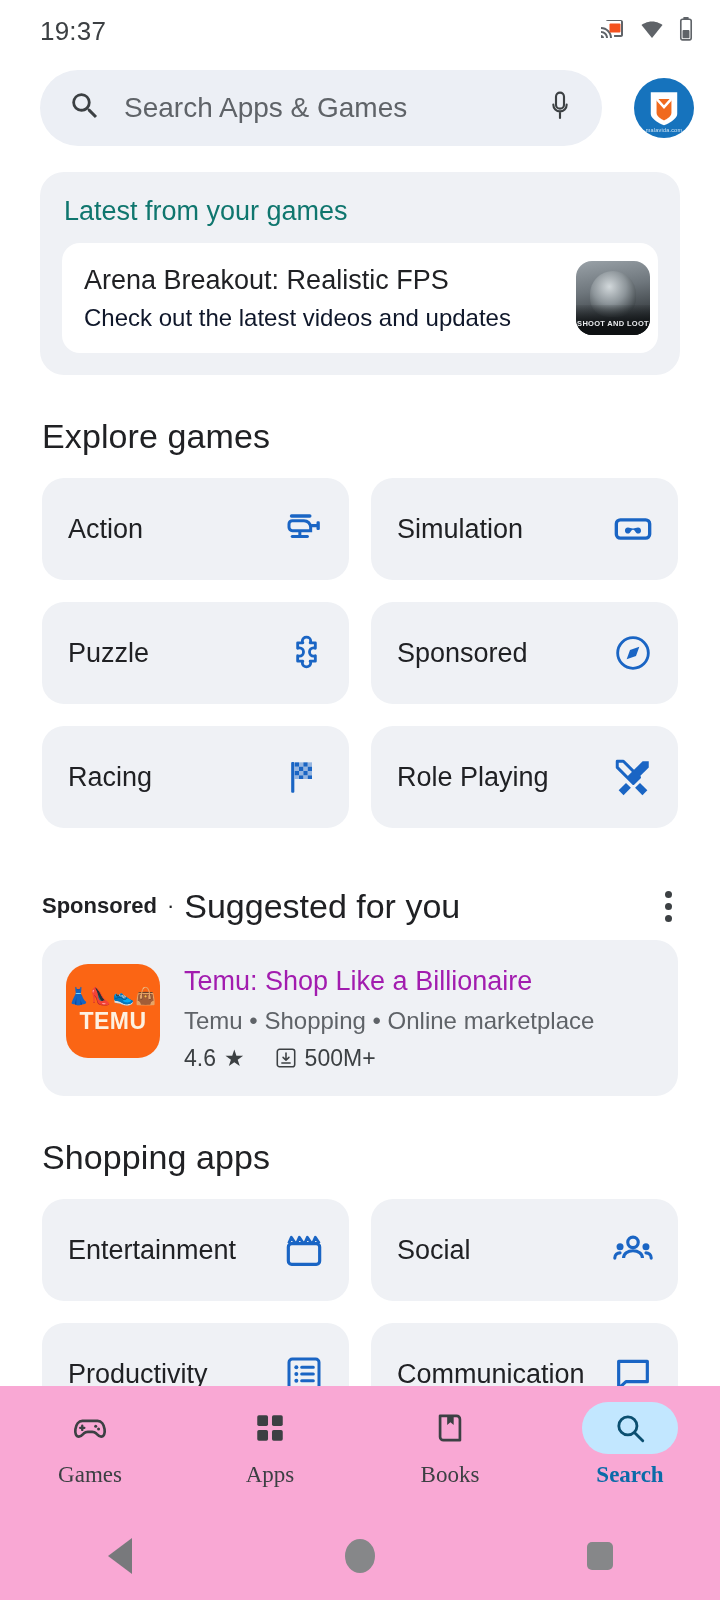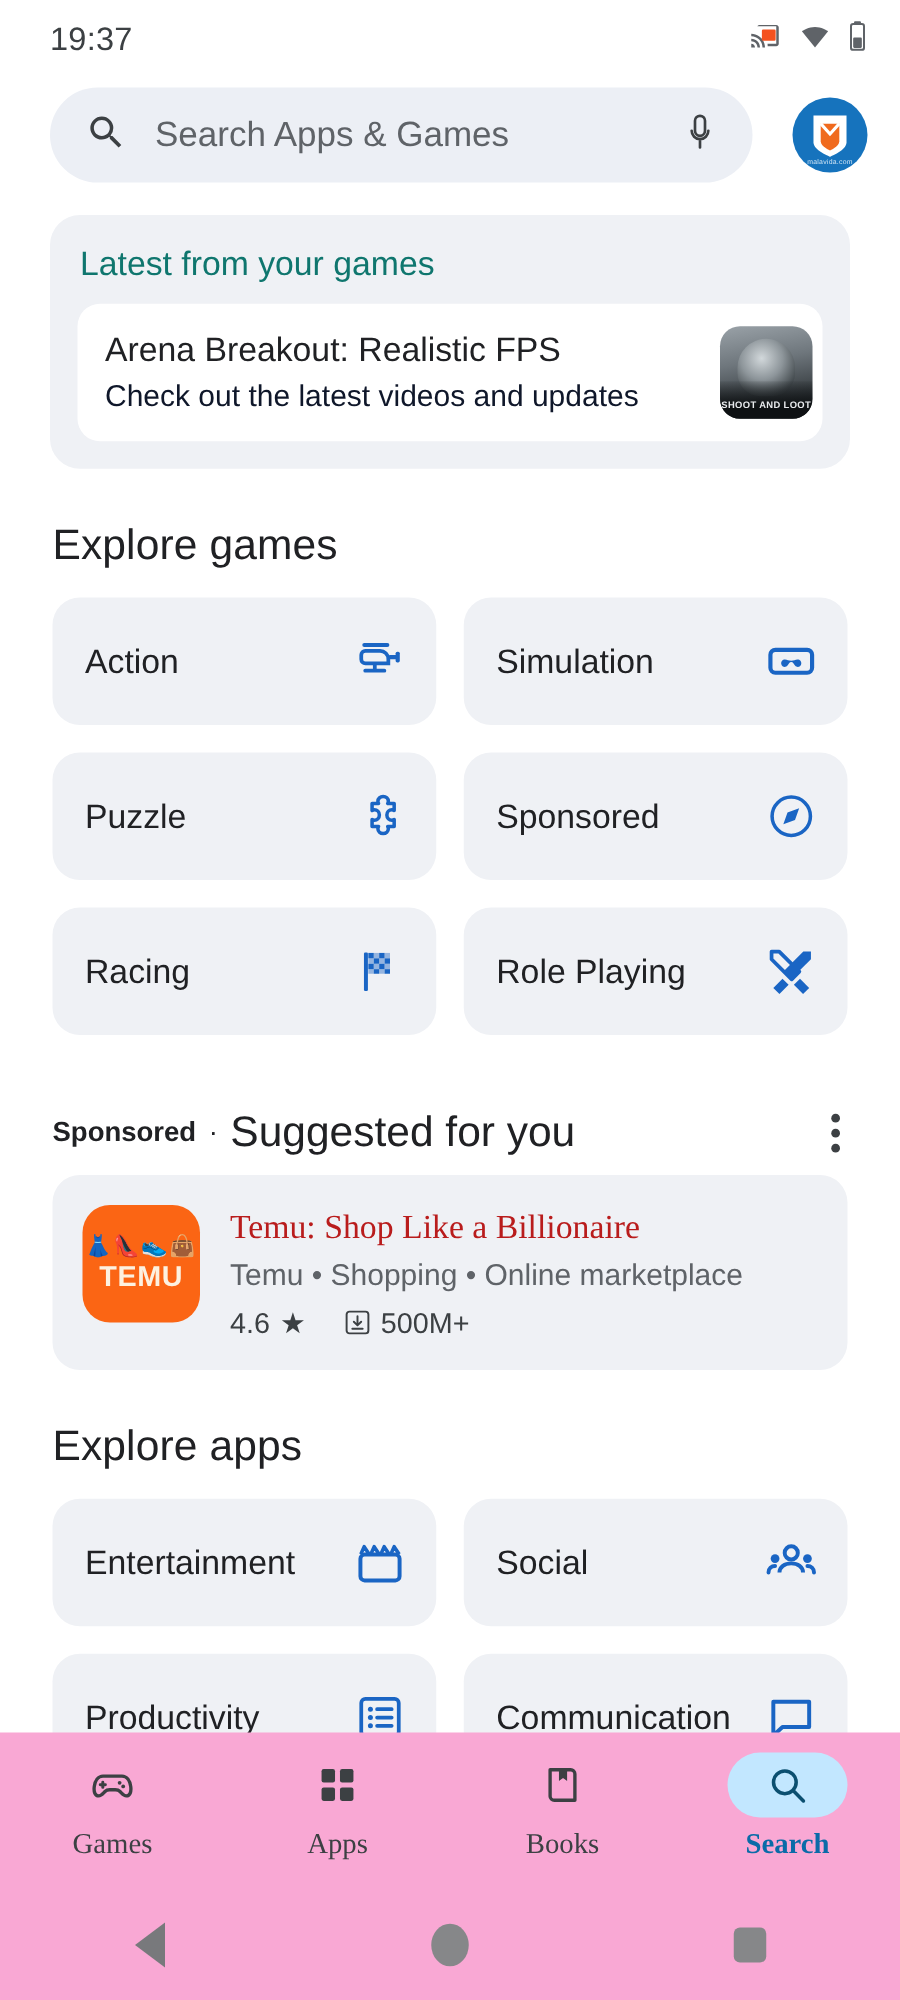--- a/index.html
+++ b/index.html
@@ -108,21 +108,21 @@
     padding:24px 24px; display:flex; gap:24px; align-items:flex-start;
   }
   .app-icon {
     width:94px; height:94px; border-radius:22px; flex-shrink:0;
     background:#fb6514; display:flex; flex-direction:column;
     align-items:center; justify-content:center; gap:3px;
   }
   .app-icon .glyphs { font-size:17px; color:#fdf1e0; letter-spacing:1px; line-height:1; }
   .app-icon .brand { font-size:23px; color:#fdf1e0; font-weight:bold; letter-spacing:.5px; }
   .app-info { flex:1; min-width:0; padding-top:2px; }
-  .app-name { font-size:27px; color:#b91c1c; margin-bottom:10px;font-family:Liberation Serif, serif; }
+  .app-name { font-size:27px; color:#a21caf; margin-bottom:10px; }
   .app-meta { font-size:24px; color:#5f6368; margin-bottom:10px; }
   .app-stats { font-size:23px; color:#3c4043; display:flex; align-items:center; gap:8px; }
   .app-stats .sep { display:inline-block; width:14px; }
 
   
   .bottomnav {
     position:absolute; left:0; right:0; bottom:0; height:214px;
     background:#f9a8d4;
     font-family:Liberation Serif, serif;
   }
@@ -332,21 +332,21 @@
             <svg width="22" height="22" viewBox="0 0 24 24" style="vertical-align:-3px">
               <rect x="2.5" y="2.5" width="19" height="19" rx="2.5" fill="none" stroke="#3c4043" stroke-width="1.7"></rect>
               <path d="M12 6.5v8m0 0l-3.2-3.2M12 14.5l3.2-3.2M7.5 17.5h9" fill="none" stroke="#3c4043" stroke-width="1.7" stroke-linecap="round"></path>
             </svg>
           </span>
           <span>500M+</span>
         </div>
       </div>
     </div>
 
-    <div class="section-head">Explore apps</div>
+    <div class="section-head">Shopping apps</div>
     <div class="cat-grid">
 
       <div class="cat-tile">
         <span class="cat-label">Entertainment</span>
         <span class="cat-icon">
           <svg width="40" height="40" viewBox="0 0 24 24">
             <rect x="2.6" y="8.2" width="18.8" height="12.4" rx="2" fill="none" stroke="#1a65c4" stroke-width="1.9"></rect>
             <path d="M2.8 8l1.6-3.6 2.4 3.6M7.6 8l1.6-3.6L11.6 8M12.4 8L14 4.4 16.4 8M17.2 8l1.6-3.6L21.2 8" fill="none" stroke="#1a65c4" stroke-width="1.7" stroke-linejoin="round"></path>
           </svg>
         </span>

